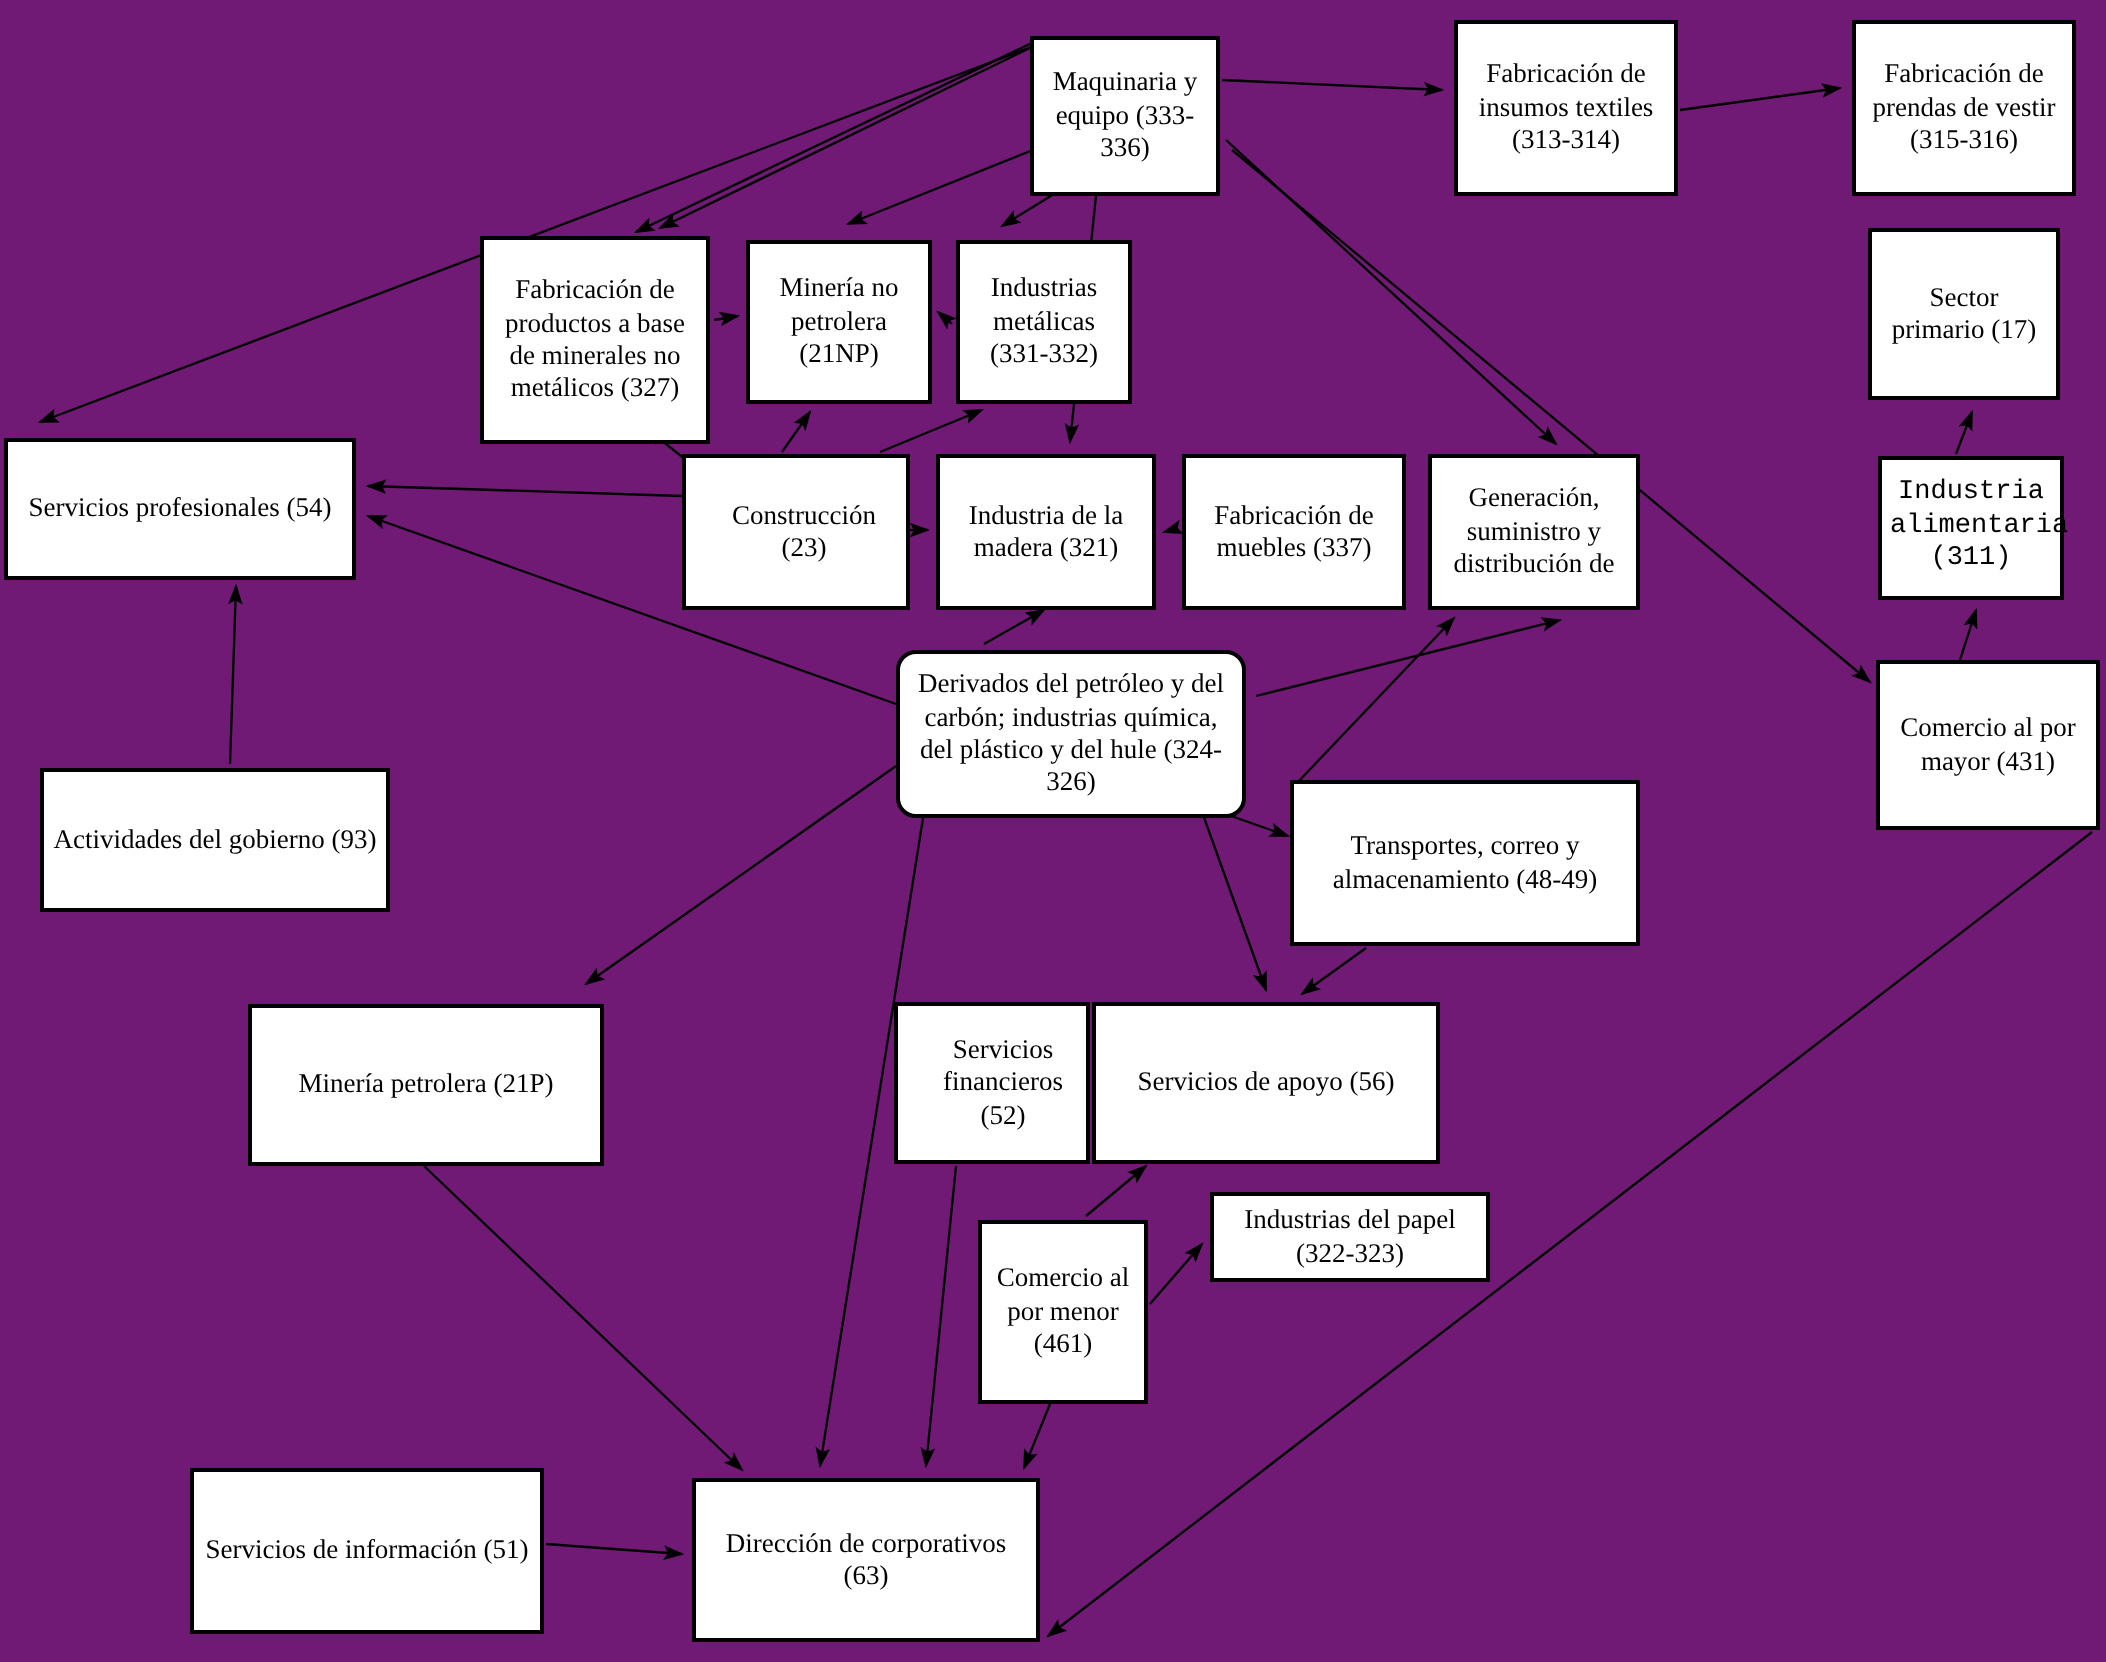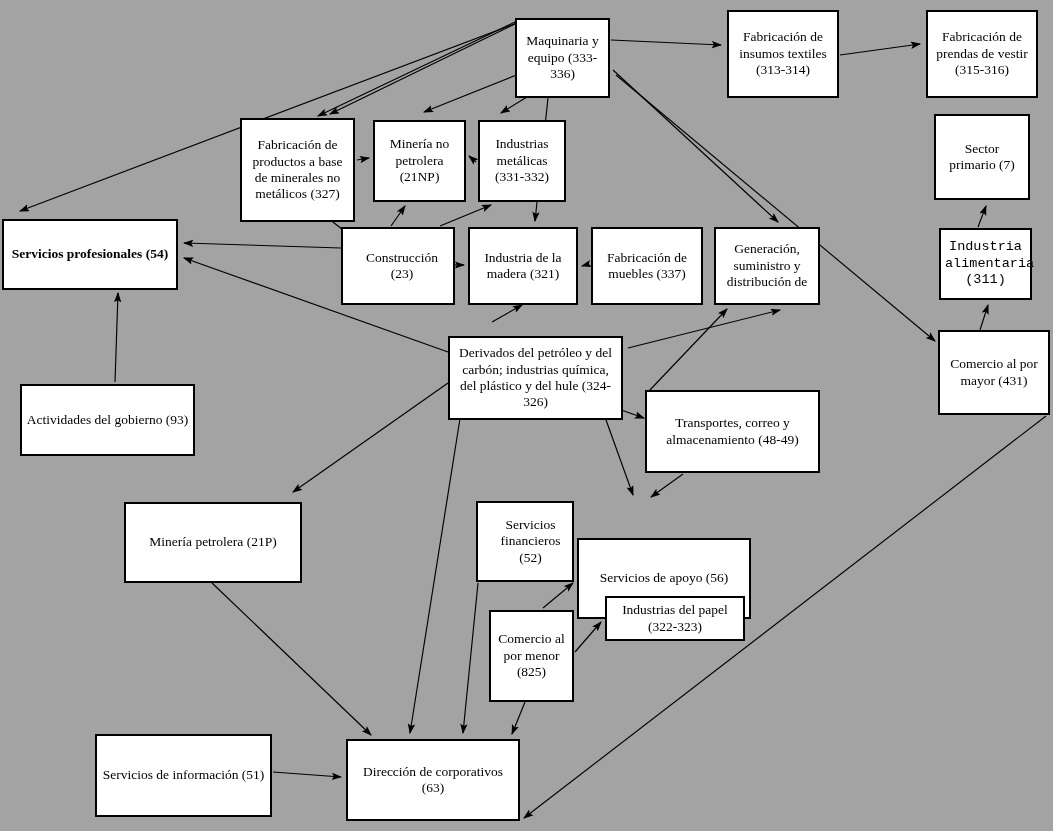--- a/index.html
+++ b/index.html
@@ -1,17 +1,17 @@
 <!DOCTYPE html>
 <html><head>
 <meta charset="utf-8">
 <style>
   html,body{margin:0;padding:0;background:#ffffff;}
   body{font-family:"Liberation Serif", serif;}
-  #diagram-root{position:relative;width:1053px;height:831px;background:#a3a3a3;overflow:hidden;}
+  #diagram-root{position:relative;width:1053px;height:831px;background:#701a75;overflow:hidden;}
   svg.edges{position:absolute;left:0;top:0;width:1053px;height:831px;}
   .node{position:absolute;box-sizing:border-box;border:2px solid #000;background:#fff;
         display:flex;align-items:center;justify-content:center;text-align:center;
         font-family:"Liberation Serif", serif;font-size:13.5px;line-height:1.22;color:#000;padding:2px 4px;}
   .node span{display:block;width:100%;}
 </style>
 </head>
 <body>
 
 <div id="diagram-root">
@@ -75,66 +75,66 @@
       <div class="node" style="left: 240px; top: 118px; width: 115px; height: 104px;">
         <span>Fabricación de productos a base de minerales no metálicos (327)</span>
       </div>
       <div class="node" style="left: 373px; top: 120px; width: 93px; height: 82px;">
         <span>Minería no petrolera (21NP)</span>
       </div>
       <div class="node" style="left: 478px; top: 120px; width: 88px; height: 82px;">
         <span>Industrias metálicas (331-332)</span>
       </div>
       <div class="node" style="left: 934px; top: 114px; width: 96px; height: 86px;">
-        <span>Sector primario (7)</span>
+        <span>Sector primario (17)</span>
       </div>
-      <div class="node" style="left: 2px; top: 219px; width: 176px; height: 71px; font-weight: bold;">
+      <div class="node" style="left: 2px; top: 219px; width: 176px; height: 71px;">
         <span>Servicios profesionales (54)</span>
       </div>
       <div class="node" style="left: 341px; top: 227px; width: 114px; height: 78px; padding-left: 12px;">
         <span>Construcción (23)</span>
       </div>
       <div class="node" style="left: 468px; top: 227px; width: 110px; height: 78px;">
         <span>Industria de la madera (321)</span>
       </div>
       <div class="node" style="left: 591px; top: 227px; width: 112px; height: 78px;">
         <span>Fabricación de muebles (337)</span>
       </div>
       <div class="node" style="left: 714px; top: 227px; width: 106px; height: 78px;">
         <span>Generación, suministro y distribución de</span>
       </div>
       <div class="node" style="left: 939px; top: 228px; width: 93px; height: 72px; font-family: Liberation Mono, monospace;">
         <span>Industria alimentaria (311)</span>
       </div>
-      <div class="node" style="left: 448px; top: 336px; width: 175px; height: 84px;">
+      <div class="node" style="left: 448px; top: 325px; width: 175px; height: 84px; border-radius: 10px;">
         <span>Derivados del petróleo y del carbón; industrias química, del plástico y del hule  (324-326)</span>
       </div>
       <div class="node" style="left: 20px; top: 384px; width: 175px; height: 72px;">
         <span>Actividades del gobierno (93)</span>
       </div>
       <div class="node" style="left: 938px; top: 330px; width: 112px; height: 85px;">
         <span>Comercio al por mayor (431)</span>
       </div>
       <div class="node" style="left: 645px; top: 390px; width: 175px; height: 83px;">
         <span>Transportes, correo y almacenamiento (48-49)</span>
       </div>
       <div class="node" style="left: 124px; top: 502px; width: 178px; height: 81px;">
         <span>Minería petrolera (21P)</span>
       </div>
-      <div class="node" style="left: 476px; top: 501px; width: 98px; height: 81px; padding-left: 15px;">
+      <div class="node" style="left: 447px; top: 501px; width: 98px; height: 81px; padding-left: 15px;">
         <span>Servicios financieros (52)</span>
       </div>
-      <div class="node" style="left: 577px; top: 501px; width: 174px; height: 81px; margin-top: 37px;">
+      <div class="node" style="left: 546px; top: 501px; width: 174px; height: 81px;">
         <span>Servicios de apoyo (56)</span>
       </div>
       <div class="node" style="left: 605px; top: 596px; width: 140px; height: 45px;">
         <span>Industrias del papel (322-323)</span>
       </div>
       <div class="node" style="left: 489px; top: 610px; width: 85px; height: 92px;">
-        <span>Comercio al por menor (825)</span>
+        <span>Comercio al por menor (461)</span>
       </div>
       <div class="node" style="left: 95px; top: 734px; width: 177px; height: 83px;">
         <span>Servicios de información (51)</span>
       </div>
       <div class="node" style="left: 346px; top: 739px; width: 174px; height: 82px;">
         <span>Dirección de corporativos (63)</span>
       </div>
     </div>
 </div>
 

